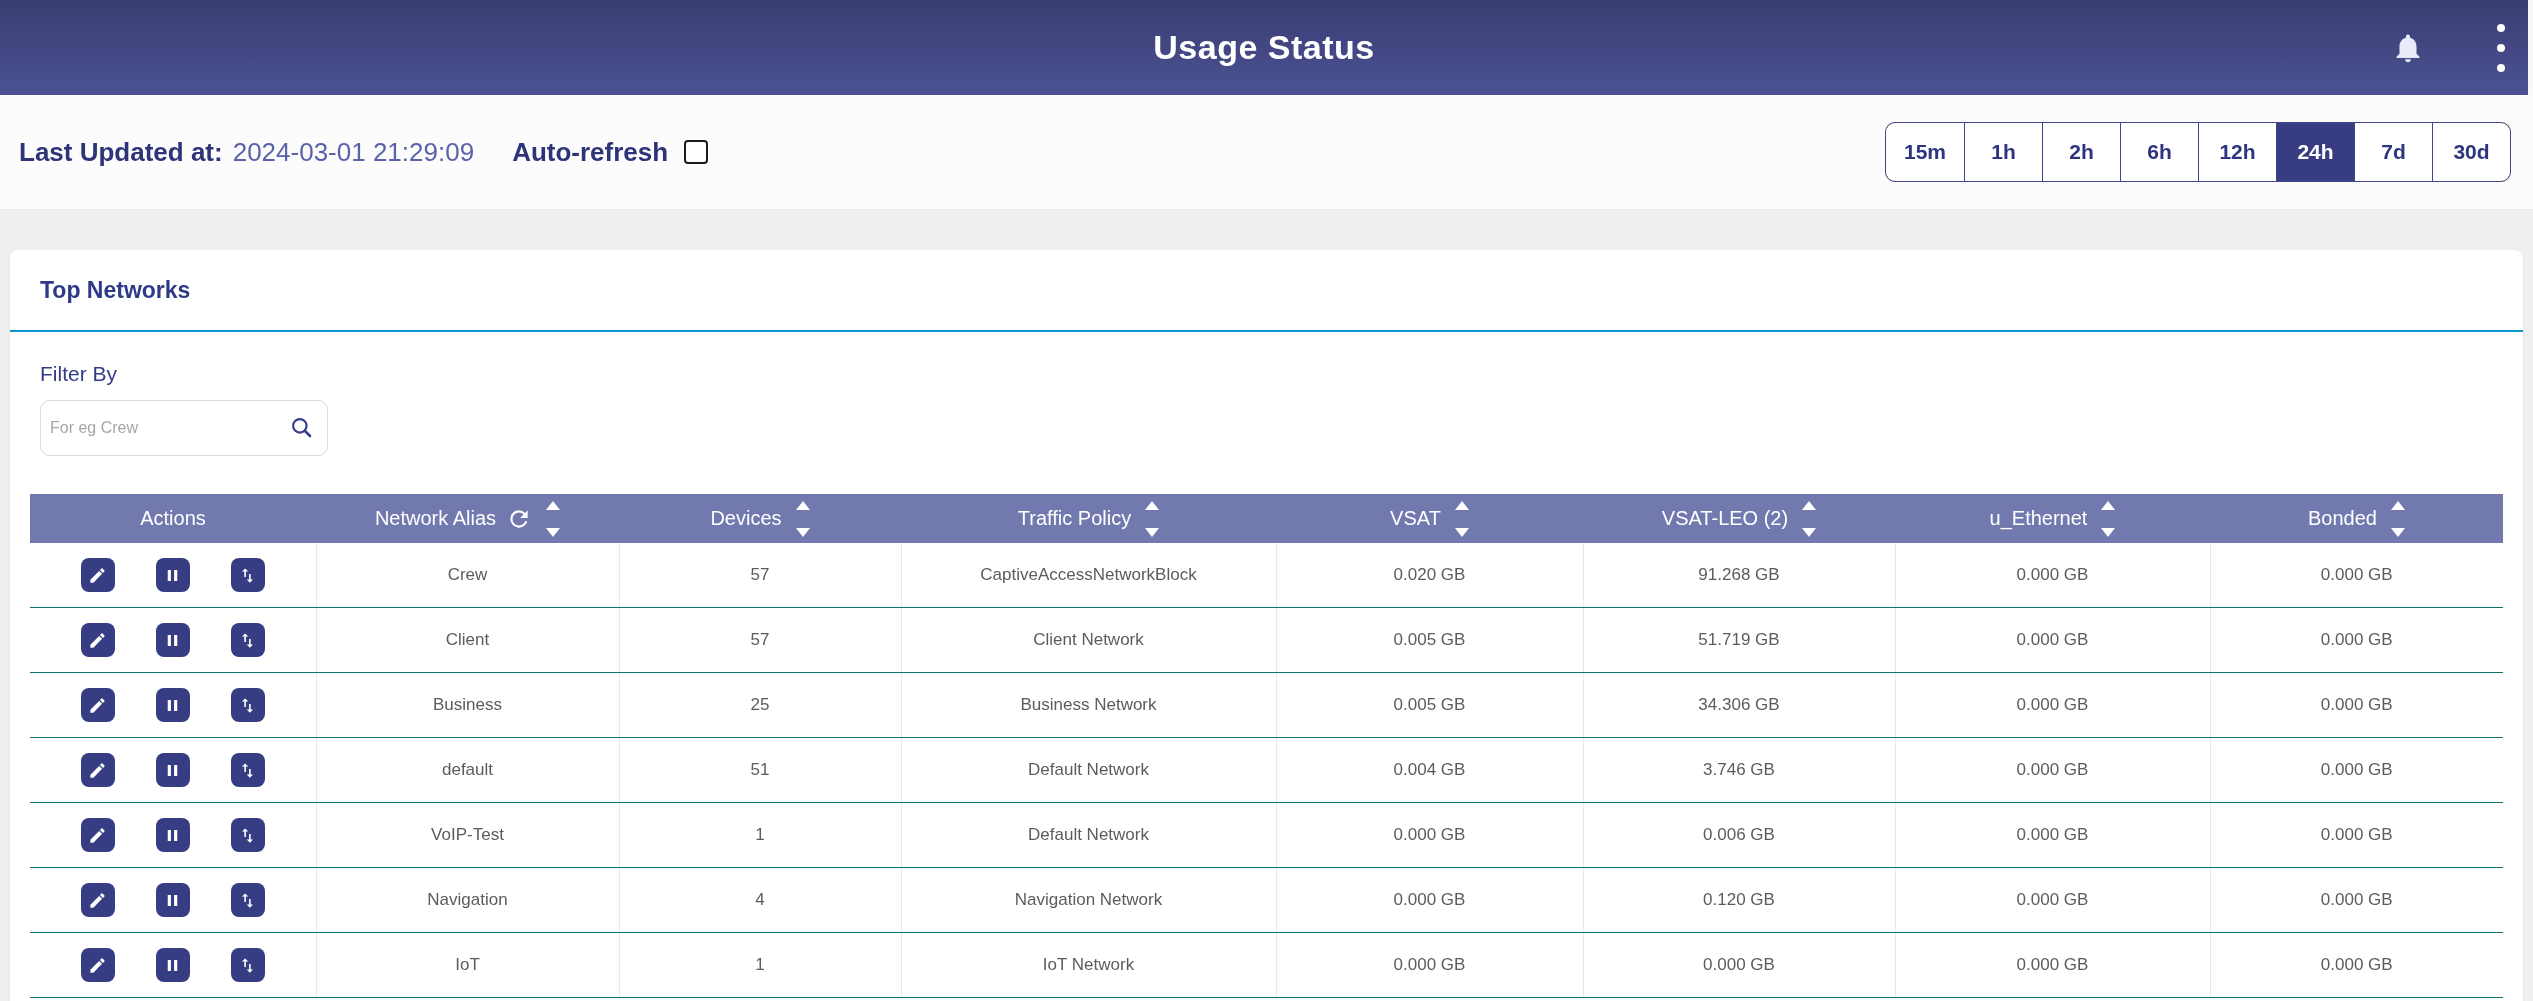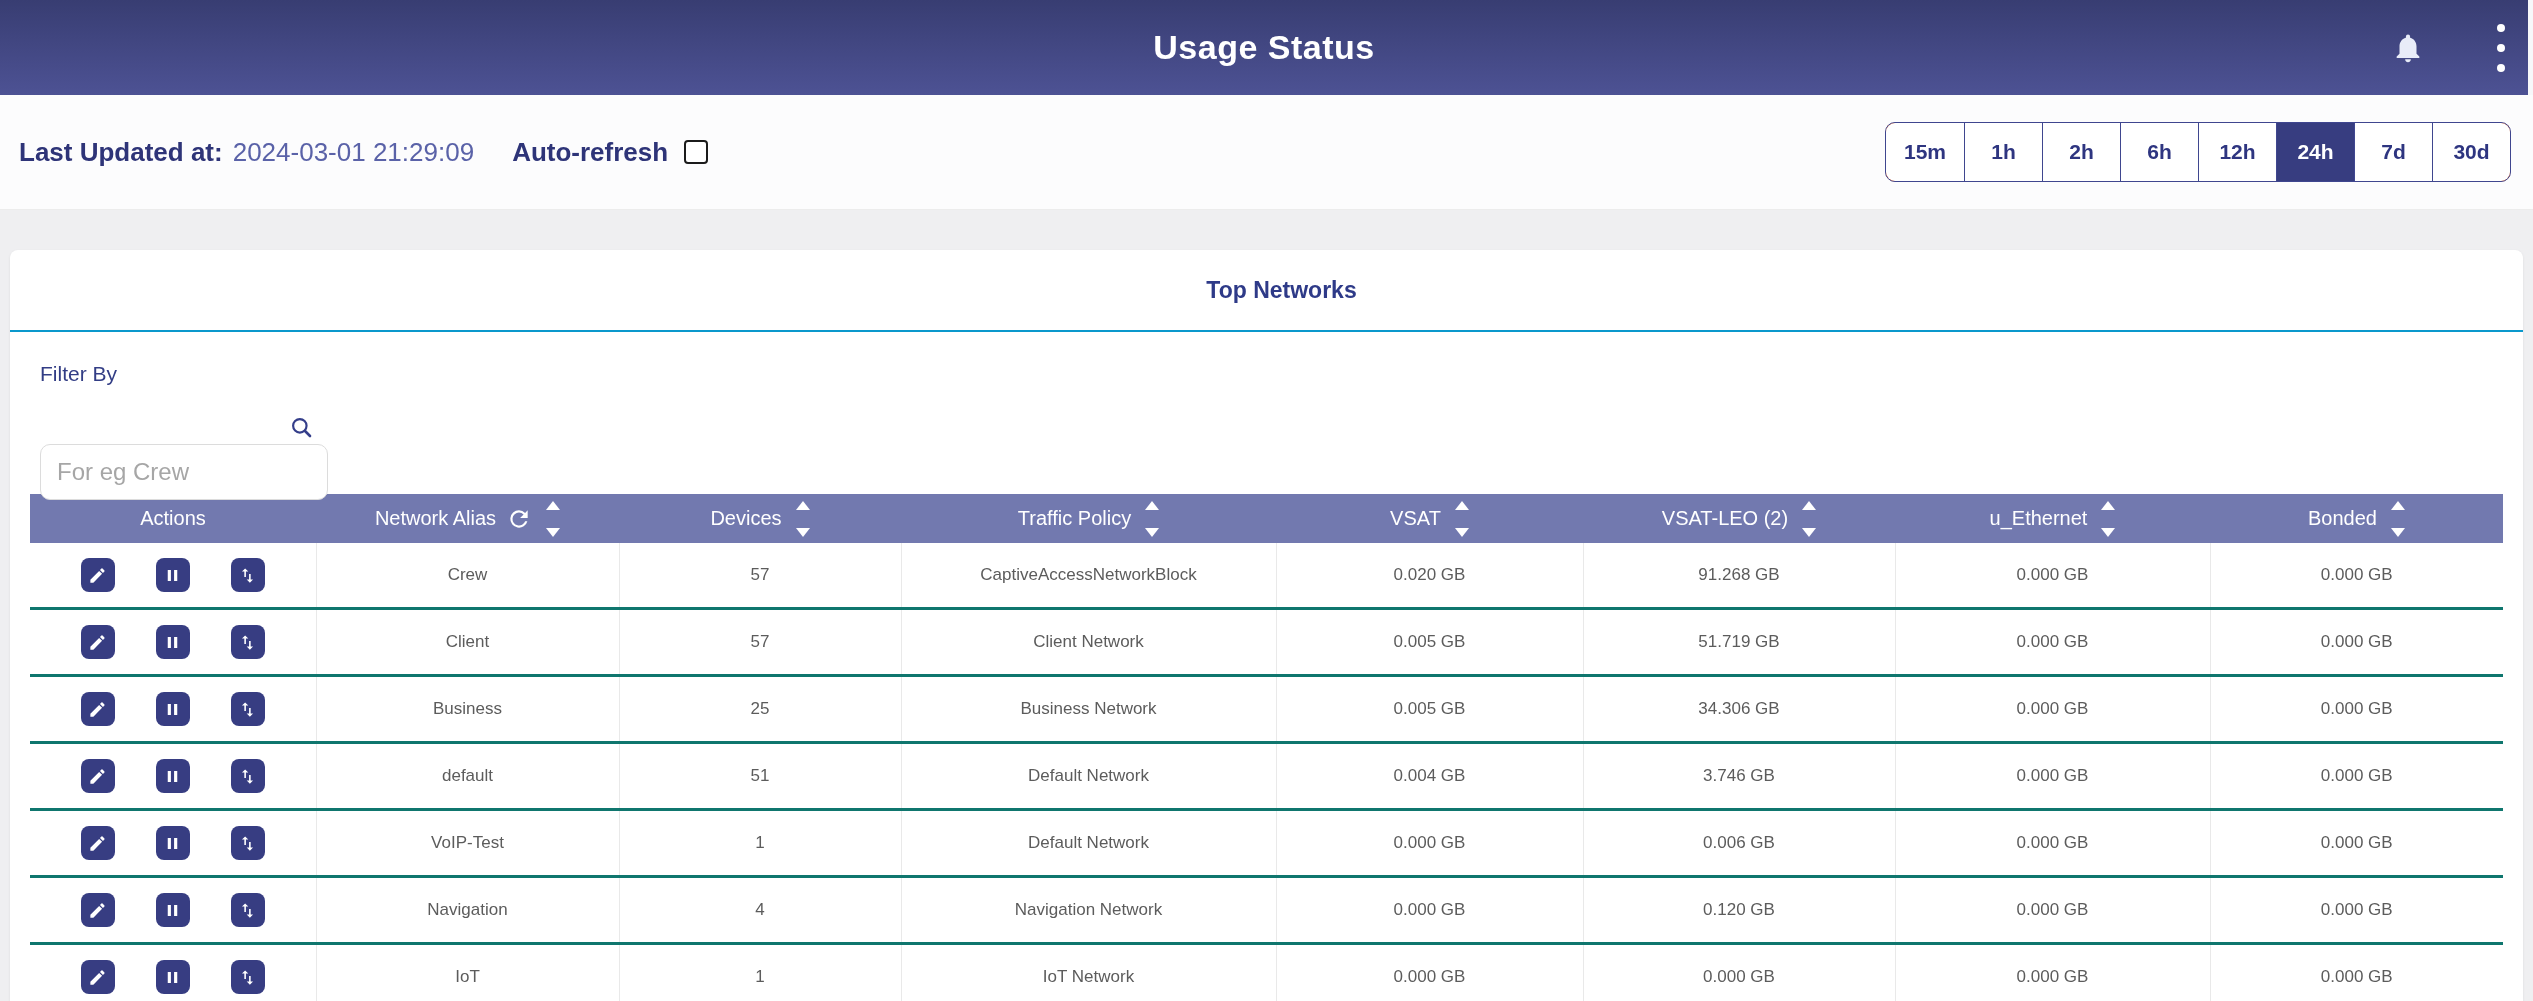--- a/index.html
+++ b/index.html
@@ -45,43 +45,43 @@
     font-family:inherit;font-size:21px;font-weight:700;color:#2e3580;background:#fff;
     border:none;border-left:1px solid #3f468f;cursor:pointer;
   }
   .time-btn:first-child{border-left:none;}
   .time-btn.selected{background:#373d80;color:#fff;}
   
   .card{
     position:absolute;top:250px;left:10px;width:2513px;height:751px;background:#fff;
     border-radius:8px 8px 0 0;box-shadow:0 1px 3px rgba(0,0,0,.08);
   }
-  .card-header{height:82px;display:flex;align-items:center;padding-left:30px;border-bottom:2px solid var(--accent-teal);justify-content:center;}
+  .card-header{height:82px;display:flex;align-items:center;padding-left:30px;border-bottom:2px solid var(--accent-teal);}
   .card-header h2{margin:0;font-size:23px;font-weight:600;color:#2e3a88;}
   .filter-block{padding-left:30px;margin-top:30px;}
   .filter-label{font-size:21px;color:#323d85;margin-bottom:14px;}
   .search-box{position:relative;width:288px;height:56px;}
   .search-box input{
     width:100%;height:100%;border:1px solid #dcdcdc;border-radius:10px;
-    padding:0 54px 0 16px;font-size:24px;color:#444;font-family:inherit;outline:none;background:#fff;margin-top:44px;
+    padding:0 54px 0 9px;font-size:16px;color:#444;font-family:inherit;outline:none;background:#fff;
   }
   .search-box input::placeholder{color:#a6a6a6;}
   .search-icon{position:absolute;right:13px;top:50%;transform:translateY(-50%);cursor:pointer;line-height:0;}
   
   .table-wrap{margin:38px 20px 0 20px;}
   table{width:2473px;border-collapse:collapse;table-layout:fixed;}
   thead th{background:var(--thead-bg);height:49px;padding:0;color:#fff;font-weight:400;}
   .th-inner{display:flex;align-items:center;justify-content:center;font-size:20px;gap:10px;}
   .refresh-icon{line-height:0;cursor:pointer;}
   .sort{display:flex;flex-direction:column;gap:18px;margin-left:4px;}
   .sort i{display:block;width:0;height:0;border-left:7px solid transparent;border-right:7px solid transparent;cursor:pointer;}
   .sort .up{border-bottom:9px solid #fff;}
   .sort .down{border-top:9px solid #fff;}
   tbody td{
-    height:64px;background:#fff;border-bottom:3px solid #0f766e;border-right:1px solid #e9e9e9;
+    height:64px;background:#fff;border-bottom:1px solid #0f766e;border-right:1px solid #e9e9e9;
     text-align:center;vertical-align:middle;font-size:17px;color:var(--cell-text);padding:0;
   }
   tbody td:last-child{border-right:none;}
   .actions-cell{display:flex;align-items:center;justify-content:center;gap:41px;height:64px;}
   .abtn{
     width:34px;height:34px;border-radius:8px;background:var(--navy);border:none;cursor:pointer;
     display:inline-flex;align-items:center;justify-content:center;padding:0;line-height:0;
   }
 </style>
 </head>

